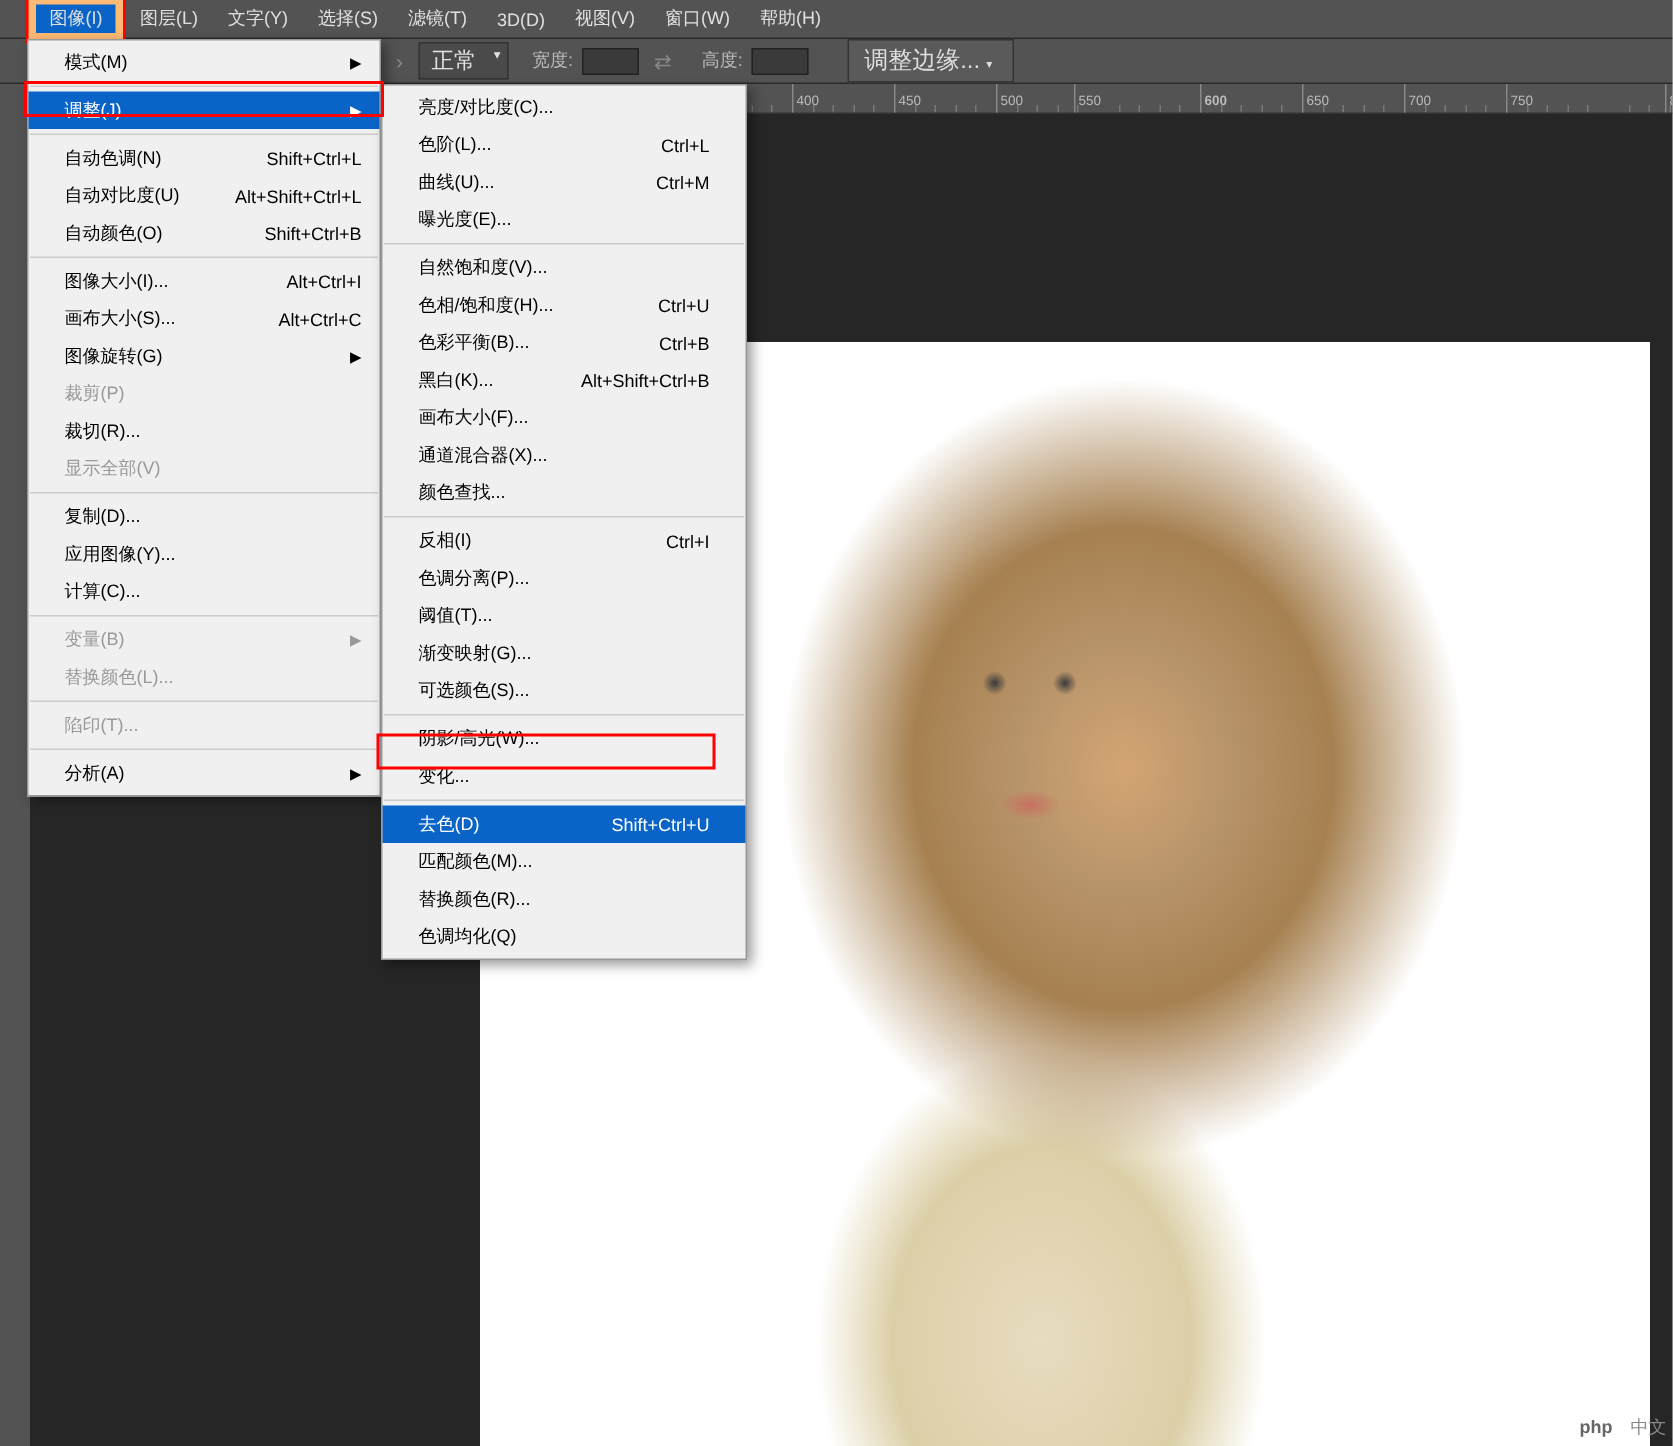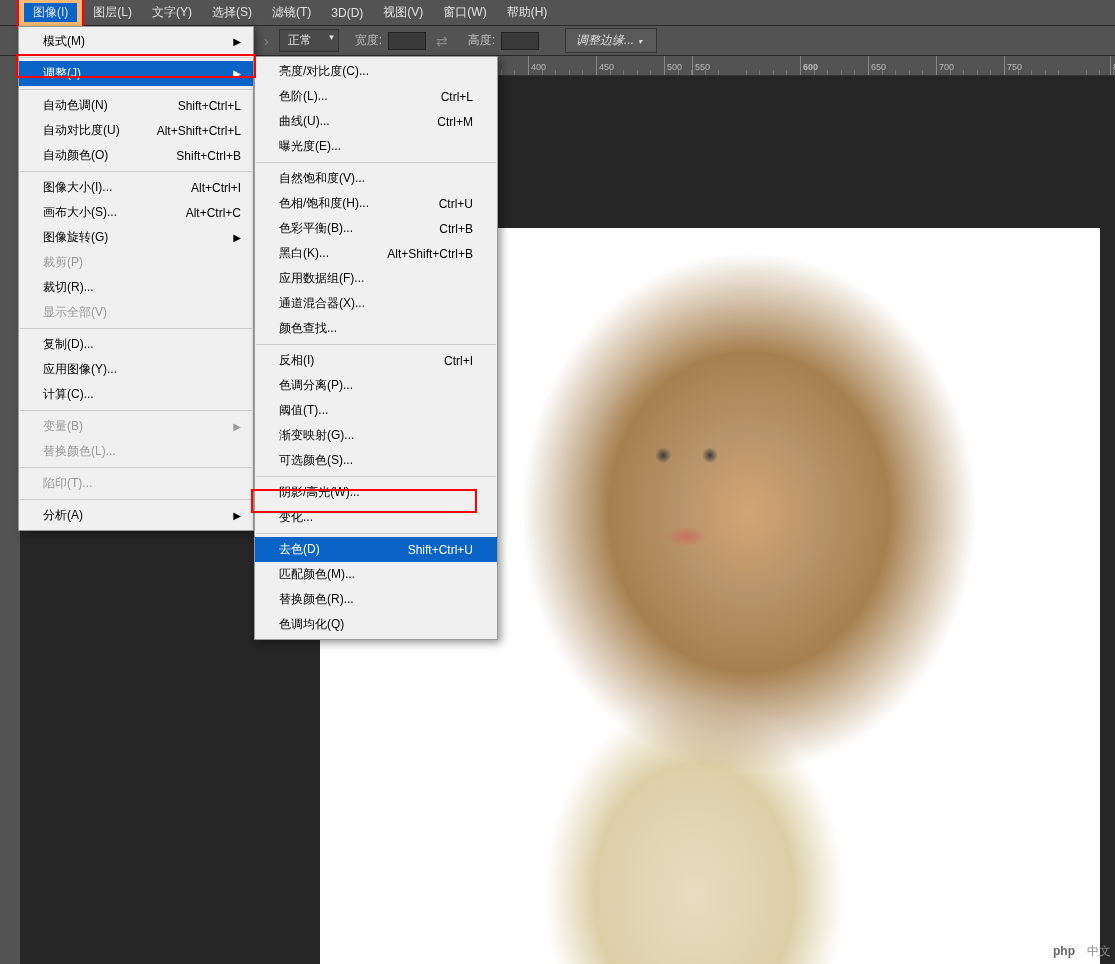--- a/index.html
+++ b/index.html
@@ -4,26 +4,26 @@
 <style>
 * { margin: 0; padding: 0; box-sizing: border-box; font-family: "Microsoft YaHei", "SimSun", sans-serif; }
 body { background: #535353; width: 1115px; height: 964px; overflow: hidden; position: relative; user-select: none; }
 
 .menubar { background: #535353; height: 26px; display: flex; align-items: center; padding-left: 18px; font-size: 12px; color: #e0e0e0; border-bottom: 1px solid #2a2a2a; }
 .menubar-item { padding: 4px 10px; cursor: default; }
 .menubar-item.active { background: #0a64c8; border: 6px solid #fdba74; padding: 1px 9px; }
 .menubar-item.highlight-red { outline: 2px solid #ff0000; outline-offset: -1px; }
 
 .options-bar { background: #535353; height: 30px; display: flex; align-items: center; padding-left: 260px; font-size: 12px; color: #e0e0e0; border-bottom: 1px solid #2a2a2a; gap: 6px; }
-.dropdown-ctrl { background: #4a4a4a; border: 1px solid #333; padding: 2px 18px 2px 8px; font-size: 12px; color: #e0e0e0; position: relative; min-width: 60px; }
+.dropdown-ctrl { background: #4a4a4a; border: 1px solid #333; padding: 2px 18px 2px 8px; font-size: 15px; color: #e0e0e0; position: relative; min-width: 60px; }
 .dropdown-ctrl::after { content: "▾"; position: absolute; right: 4px; font-size: 9px; }
 .opt-label { color: #bbb; margin-left: 10px; }
 .num-field { background: #3a3a3a; border: 1px solid #222; width: 38px; height: 18px; }
 .swap-icon { color: #888; font-size: 14px; padding: 0 4px; }
-.refine-btn { background: #5a5a5a; border: 1px solid #333; padding: 3px 14px 3px 10px; font-size: 12px; color: #ddd; margin-left: 20px; position: relative; font-style: italic; }
+.refine-btn { background: #5a5a5a; border: 1px solid #333; padding: 3px 14px 3px 10px; font-size: 16px; color: #ddd; margin-left: 20px; position: relative; }
 .refine-btn::after { content: "▾"; font-size: 8px; margin-left: 4px; }
 
 .toolbox { position: absolute; left: 0; top: 56px; width: 20px; background: #535353; height: 100%; }
 
 .canvas-area { position: absolute; left: 20px; top: 76px; right: 0; bottom: 0; background: #262626; }
 .ruler-h { position: absolute; left: 20px; top: 56px; right: 0; height: 20px; background: #535353; border-bottom: 1px solid #333; overflow: hidden; }
 .ruler-h .tick { position: absolute; top: 0; height: 20px; border-left: 1px solid #888; font-size: 9px; color: #bbb; padding-left: 2px; line-height: 22px; }
 .ruler-h .minor { position: absolute; bottom: 0; height: 5px; border-left: 1px solid #777; }
 
 .photo { position: absolute; left: 300px; top: 152px; width: 780px; height: 812px; background: #fff; overflow: hidden; }
@@ -90,21 +90,21 @@
     <div class="tick" style="left: 576px;">450</div>
     <div class="minor" style="left: 589.6px;"></div>
     <div class="minor" style="left: 603.2px;"></div>
     <div class="minor" style="left: 616.8px;"></div>
     <div class="minor" style="left: 630.4px;"></div>
     <div class="tick" style="left: 644px;">500</div>
     <div class="minor" style="left: 657.6px;"></div>
     <div class="minor" style="left: 671.2px;"></div>
     <div class="minor" style="left: 684.8px;"></div>
     <div class="minor" style="left: 698.4px;"></div>
-    <div class="tick" style="left: 672px; text-align: right;">550</div>
+    <div class="tick" style="left: 696px; text-align: right;">550</div>
     <div class="minor" style="left: 725.6px;"></div>
     <div class="minor" style="left: 739.2px;"></div>
     <div class="minor" style="left: 752.8px;"></div>
     <div class="minor" style="left: 766.4px;"></div>
     <div class="tick" style="left: 780px; font-weight: bold;">600</div>
     <div class="minor" style="left: 793.6px;"></div>
     <div class="minor" style="left: 807.2px;"></div>
     <div class="minor" style="left: 820.8px;"></div>
     <div class="minor" style="left: 834.4px;"></div>
     <div class="tick" style="left: 848px;">650</div>
@@ -239,21 +239,21 @@
       </li>
       <li class="menu-item">
         <span>色彩平衡(B)...</span>
         <span class="shortcut">Ctrl+B</span>
       </li>
       <li class="menu-item">
         <span>黑白(K)...</span>
         <span class="shortcut">Alt+Shift+Ctrl+B</span>
       </li>
       <li class="menu-item">
-        <span>应用数据组(F)...</span>
+        <span>画布大小(F)...</span>
       </li>
       <li class="menu-item">
         <span>通道混合器(X)...</span>
       </li>
       <li class="menu-item">
         <span>颜色查找...</span>
       </li>
       <li class="menu-sep"></li>
       <li class="menu-item">
         <span>反相(I)</span>

